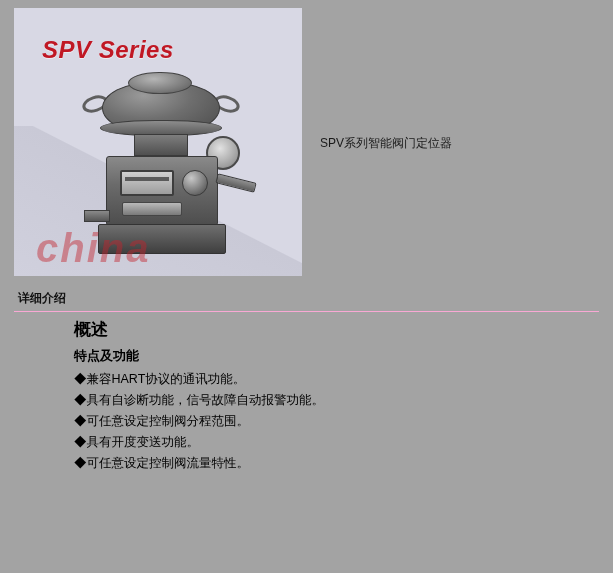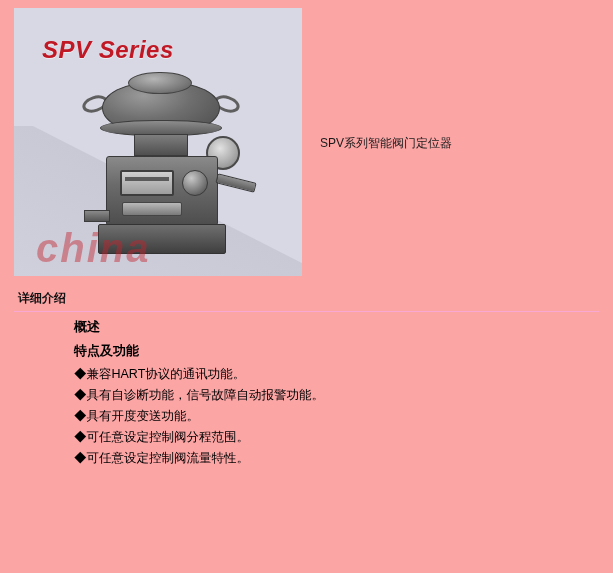--- a/index.html
+++ b/index.html
@@ -6,21 +6,21 @@
   html, body {
     margin: 0;
     padding: 0;
     background: #ffffff;
     font-family: "Liberation Sans", sans-serif;
   }
   #page {
     position: relative;
     width: 613px;
     height: 573px;
-    background: #fca5a5;
+    background: #a3a3a3;
     overflow: hidden;
   }
 
   
   .product-area {
     position: absolute;
     left: 14px;
     top: 8px;
     width: 585px;
     height: 268px;
@@ -197,21 +197,21 @@
     color: #111111;
   }
 
   .detail-body {
     position: absolute;
     left: 14px;
     top: 318px;
     width: 585px;
   }
   .section-heading {
-    font-size: 13px;
+    font-size: 17px;
     font-weight: bold;
     color: #000000;
     margin: 0 0 6px 60px;
   }
   .para {
     font-size: 12.5px;
     color: #000000;
     line-height: 20px;
     margin: 0 0 0 60px;
     width: 490px;
@@ -272,18 +272,18 @@
   <div class="detail-header">
     <div class="detail-header-title">详细介绍</div>
   </div>
 
   <div class="detail-body">
     <div class="section-heading">概述</div>
 
     <div class="features-heading">特点及功能</div>
     <div class="feature-item">◆兼容HART协议的通讯功能。</div>
     <div class="feature-item">◆具有自诊断功能，信号故障自动报警功能。</div>
+    <div class="feature-item">◆可任意设定控制阀分程范围。</div>
     <div class="feature-item">◆具有开度变送功能。</div>
-    <div class="feature-item">◆可任意设定控制阀分程范围。</div>
     <div class="feature-item">◆可任意设定控制阀流量特性。</div>
   </div>
 
 </div>
 
 </body></html>

